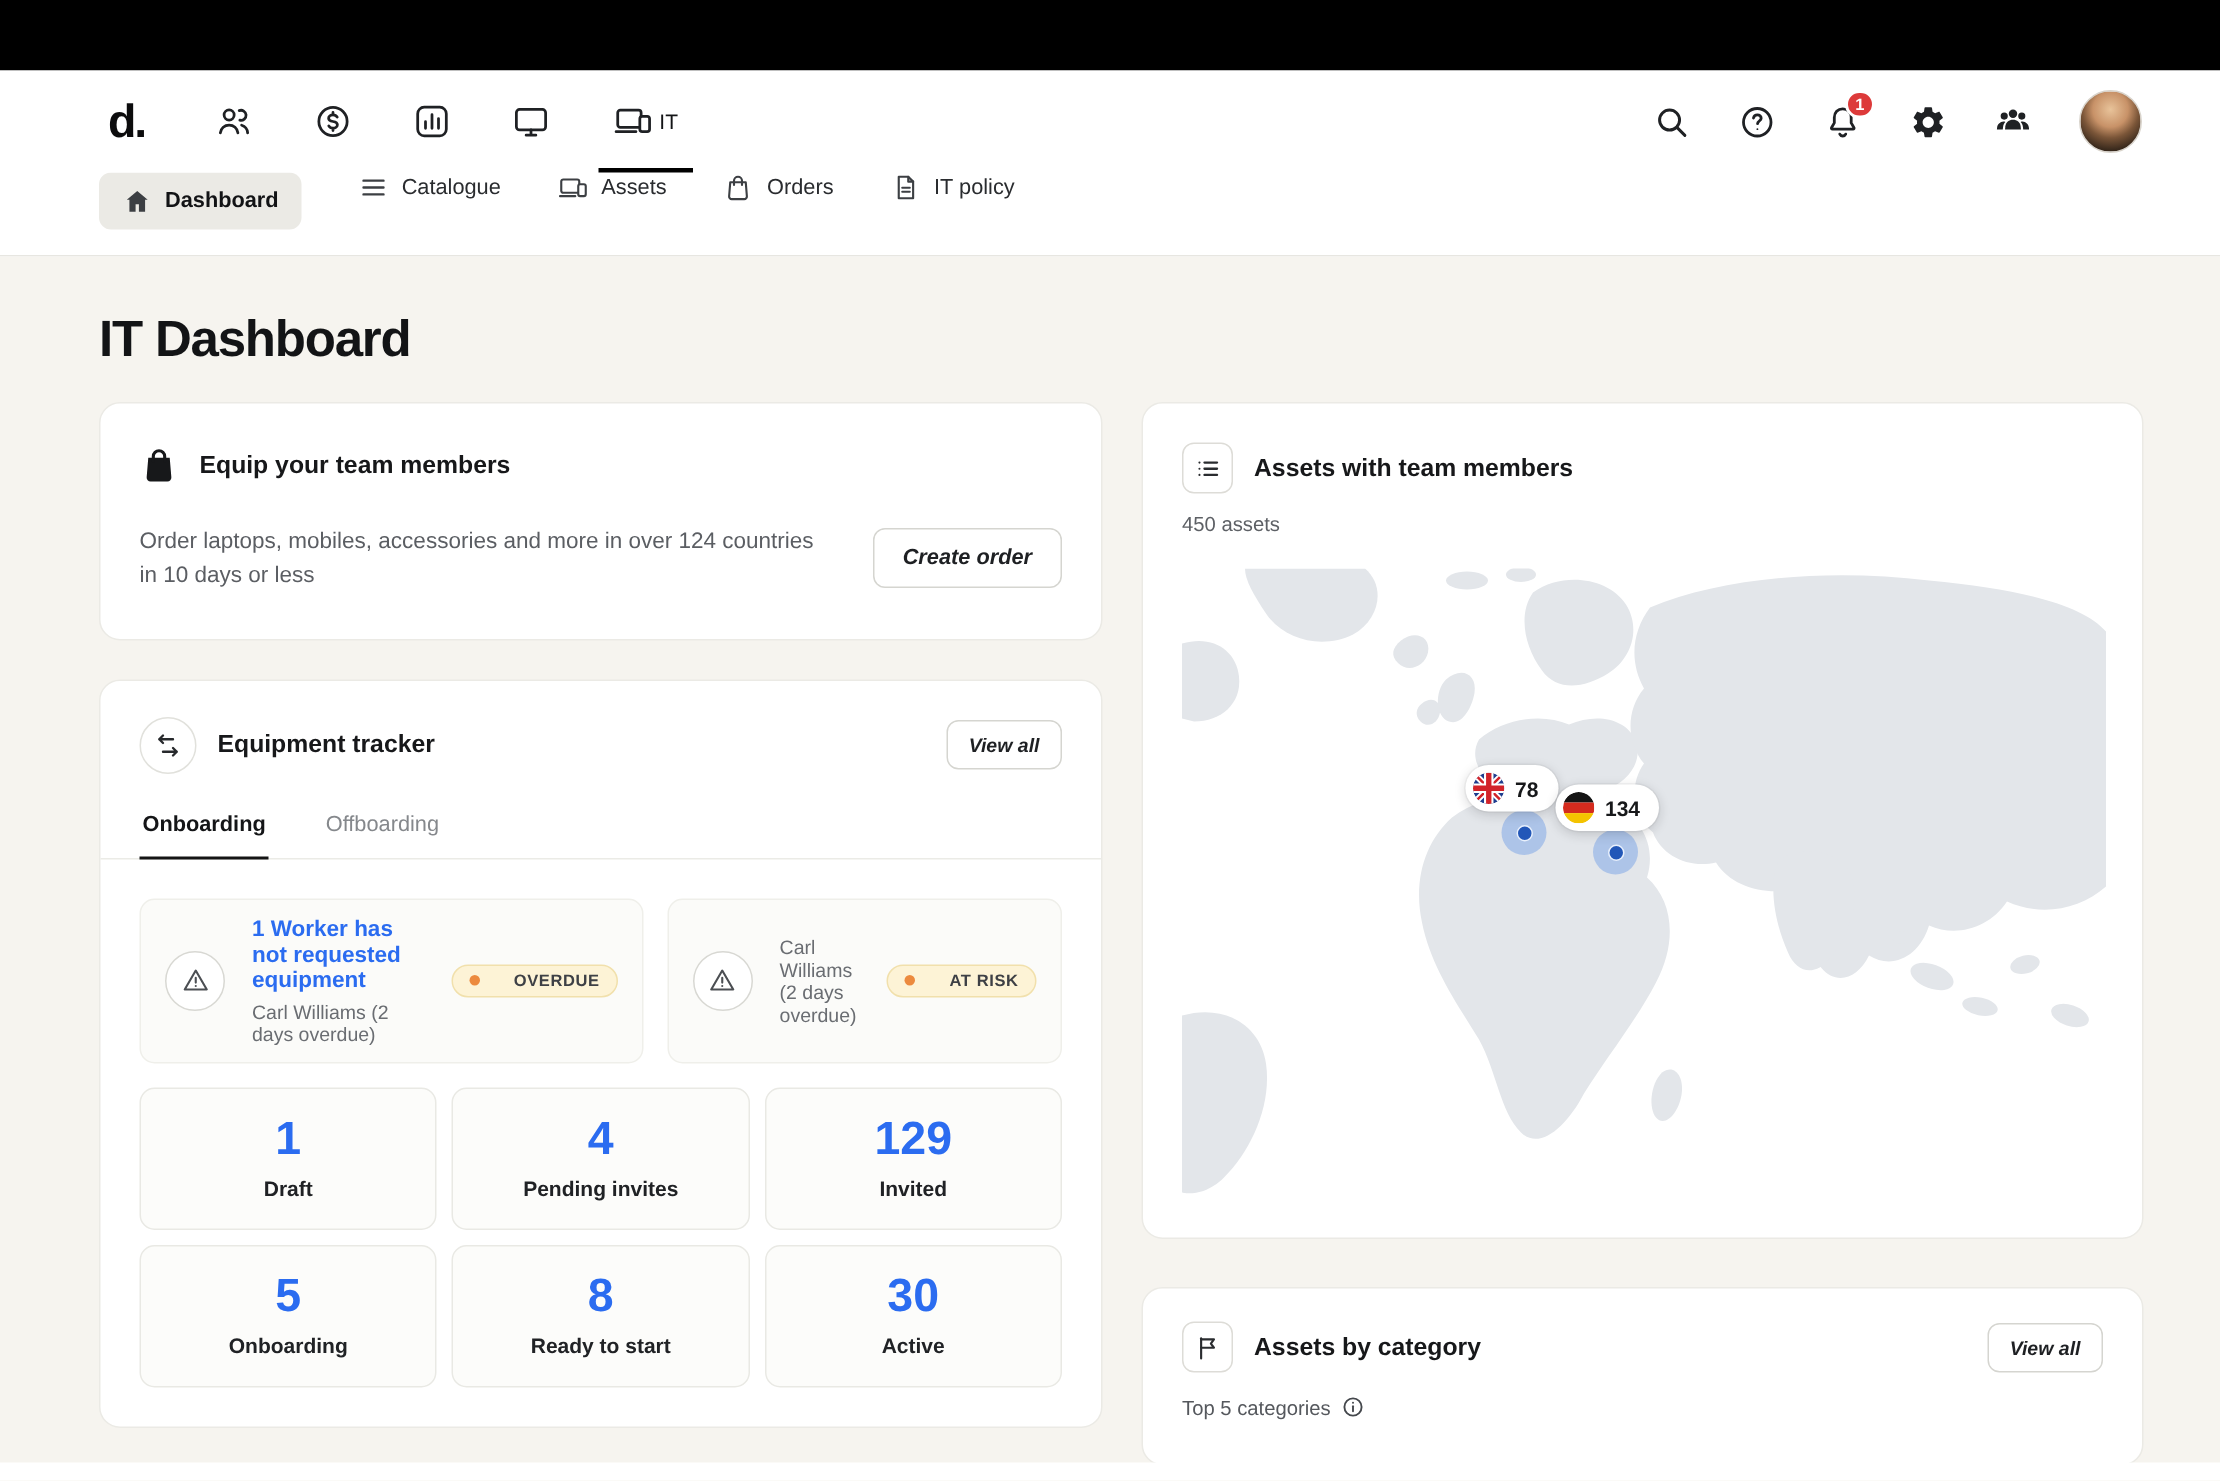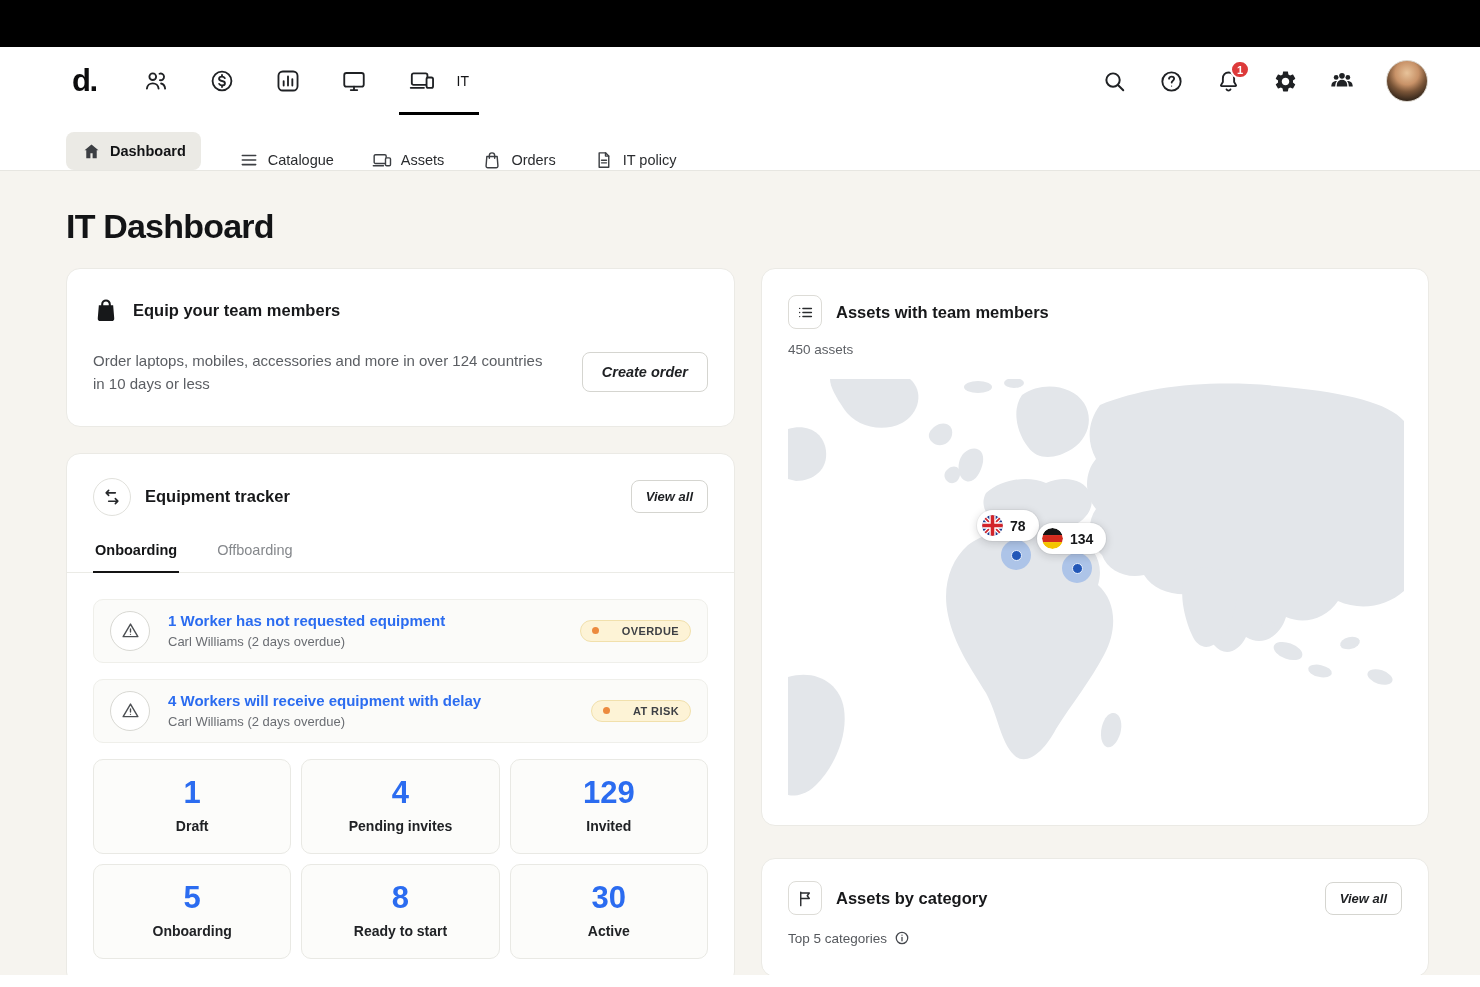--- a/index.html
+++ b/index.html
@@ -11,33 +11,33 @@
   svg { display:block; }
 
   
   .topbar { height:47px; background:#000; width:100%; }
 
   
   .header { height:68px; background:#fff; display:flex; align-items:center; padding:0 52px 0 72px; position:relative; }
   .header-left { display:flex; align-items:center; gap:40px; }
   .logo { font-size:31px; font-weight:800; letter-spacing:-1.5px; color:#0c0c0d; margin-right:6px; cursor:pointer; }
   .nav-icon { width:26px; height:26px; color:#1f2124; cursor:pointer; display:flex; align-items:center; justify-content:center; }
-  .it-tab { display:flex; align-items:center; gap:22px; position:relative; cursor:pointer; padding:0 2px;text-align:right; }
+  .it-tab { display:flex; align-items:center; gap:5px; position:relative; cursor:pointer; padding:0 2px;text-align:right; }
   .it-tab .tab-label { font-size:14px; font-weight:500; color:#141517; }
   .it-tab::after { content:""; position:absolute; left:-8px; right:-8px; bottom:-21px; height:3px; background:#000; }
   .header-right { margin-left:auto; display:flex; align-items:center; gap:31px; }
   .bell-wrap { position:relative; }
   .notif-badge { position:absolute; top:-8px; right:-9px; min-width:19px; height:19px; background:#dd3a3a; color:#fff;
     border-radius:999px; font-size:11px; font-weight:700; display:flex; align-items:center; justify-content:center;
     padding:0 5px; border:2px solid #fff; }
   .avatar { width:42px; height:42px; border-radius:50%; cursor:pointer; border:1px solid #d9d4cc;
     background: radial-gradient(circle at 50% 30%, #e8c39a 0%, #c89268 34%, #7a5538 55%, #3a2a1d 78%, #241a12 100%); }
 
   
-  .subnav { height:56px; background:#fff; border-bottom:1px solid #e7e6e1; display:flex; align-items:flex-end; gap:38px; padding:0 66px; }
+  .subnav { height:56px; background:#fff; border-bottom:1px solid #e7e6e1; display:flex; align-items:flex-start; gap:38px; padding:0 66px; }
   .subnav-item { display:flex; align-items:center; gap:9px; font-size:14.5px; font-weight:500; color:#2a2c2f; cursor:pointer; }
   .subnav-item .sicon { width:20px; height:20px; color:#3c3f43; display:flex; align-items:center; justify-content:center; }
   .subnav-item.active { background:#ebeae5; border-radius:8px; padding:9px 15px; font-weight:700; color:#121315; }
 
   
   .content { background:#f6f4ef; min-height:816px; padding:36px 50px 0 66px; }
   .page-title { font-size:34px; font-weight:700; letter-spacing:-0.8px; color:#131416; margin-bottom:22px; }
   .columns { display:flex; gap:26px; align-items:flex-start; }
   .col { display:flex; flex-direction:column; gap:26px; }
   .col-left  { width:669px; flex:none; }
@@ -61,21 +61,21 @@
   .bag-icon { width:26px; height:26px; }
 
   
   .tracker-card { padding:24px 26px 26px 26px; }
   .circle-icon { width:38px; height:38px; border:1px solid #e1e1dc; border-radius:50%; background:#fff;
     display:flex; align-items:center; justify-content:center; color:#27292c; }
   .tabs { display:flex; gap:36px; margin:22px -26px 0 -26px; padding:0 26px; border-bottom:1px solid #ebebe6; }
   .tab { font-size:14.5px; padding:4px 2px 13px 2px; cursor:pointer; color:#85888c; font-weight:500; }
   .tab.active { color:#141517; font-weight:700; border-bottom:2.5px solid #141414; margin-bottom:-1px; }
 
-  .alerts { display:flex; flex-direction:column; gap:16px; margin-top:26px; }
+  .alerts { display:flex; gap:16px; margin-top:26px; }
   .alert-row { display:flex; align-items:center; gap:18px; background:#fbfbf9; border:1px solid #efefea;
     border-radius:10px; padding:11px 16px; cursor:pointer; }
   .warn-circle { width:40px; height:40px; flex:none; border:1px solid #d8d8d3; border-radius:50%; background:#fff;
     display:flex; align-items:center; justify-content:center; color:#4c4f53; }
   .alert-text { flex:1; }
   .alert-title { font-size:15px; font-weight:700; color:#2b6cf0; margin-bottom:5px; }
   .alert-sub { font-size:13px; color:#6a6d72; }
   .pill-badge { display:inline-flex; align-items:center; gap:23px; background:#fdf3d6; border:1px solid #f1e0ac;
     border-radius:999px; padding:4px 11px; font-size:11px; font-weight:700; letter-spacing:.4px; color:#3e4045; flex:none; }
   .pill-dot { width:7px; height:7px; border-radius:50%; background:#ec8a3e; }
@@ -321,21 +321,20 @@
 
           <div class="alert-row">
             <span class="warn-circle">
               <svg width="21" height="21" viewBox="0 0 24 24" fill="none" stroke="currentColor" stroke-width="1.6" stroke-linecap="round" stroke-linejoin="round">
                 <path d="M12 4.6 20.4 19H3.6z"></path>
                 <path d="M12 10.2v3.6"></path>
                 <circle cx="12" cy="16.4" r="0.8" fill="currentColor" stroke="none"></circle>
               </svg>
             </span>
             <span class="alert-text">
-              <div class="alert-title">4 Workers will receive equipment with delay</div>
               <div class="alert-sub">Carl Williams (2 days overdue)</div>
             </span>
             <span class="pill-badge">
               <span class="pill-dot"></span>
               <span>AT RISK</span>
             </span>
           </div>
         </div>
 
         <div class="stats-grid">

